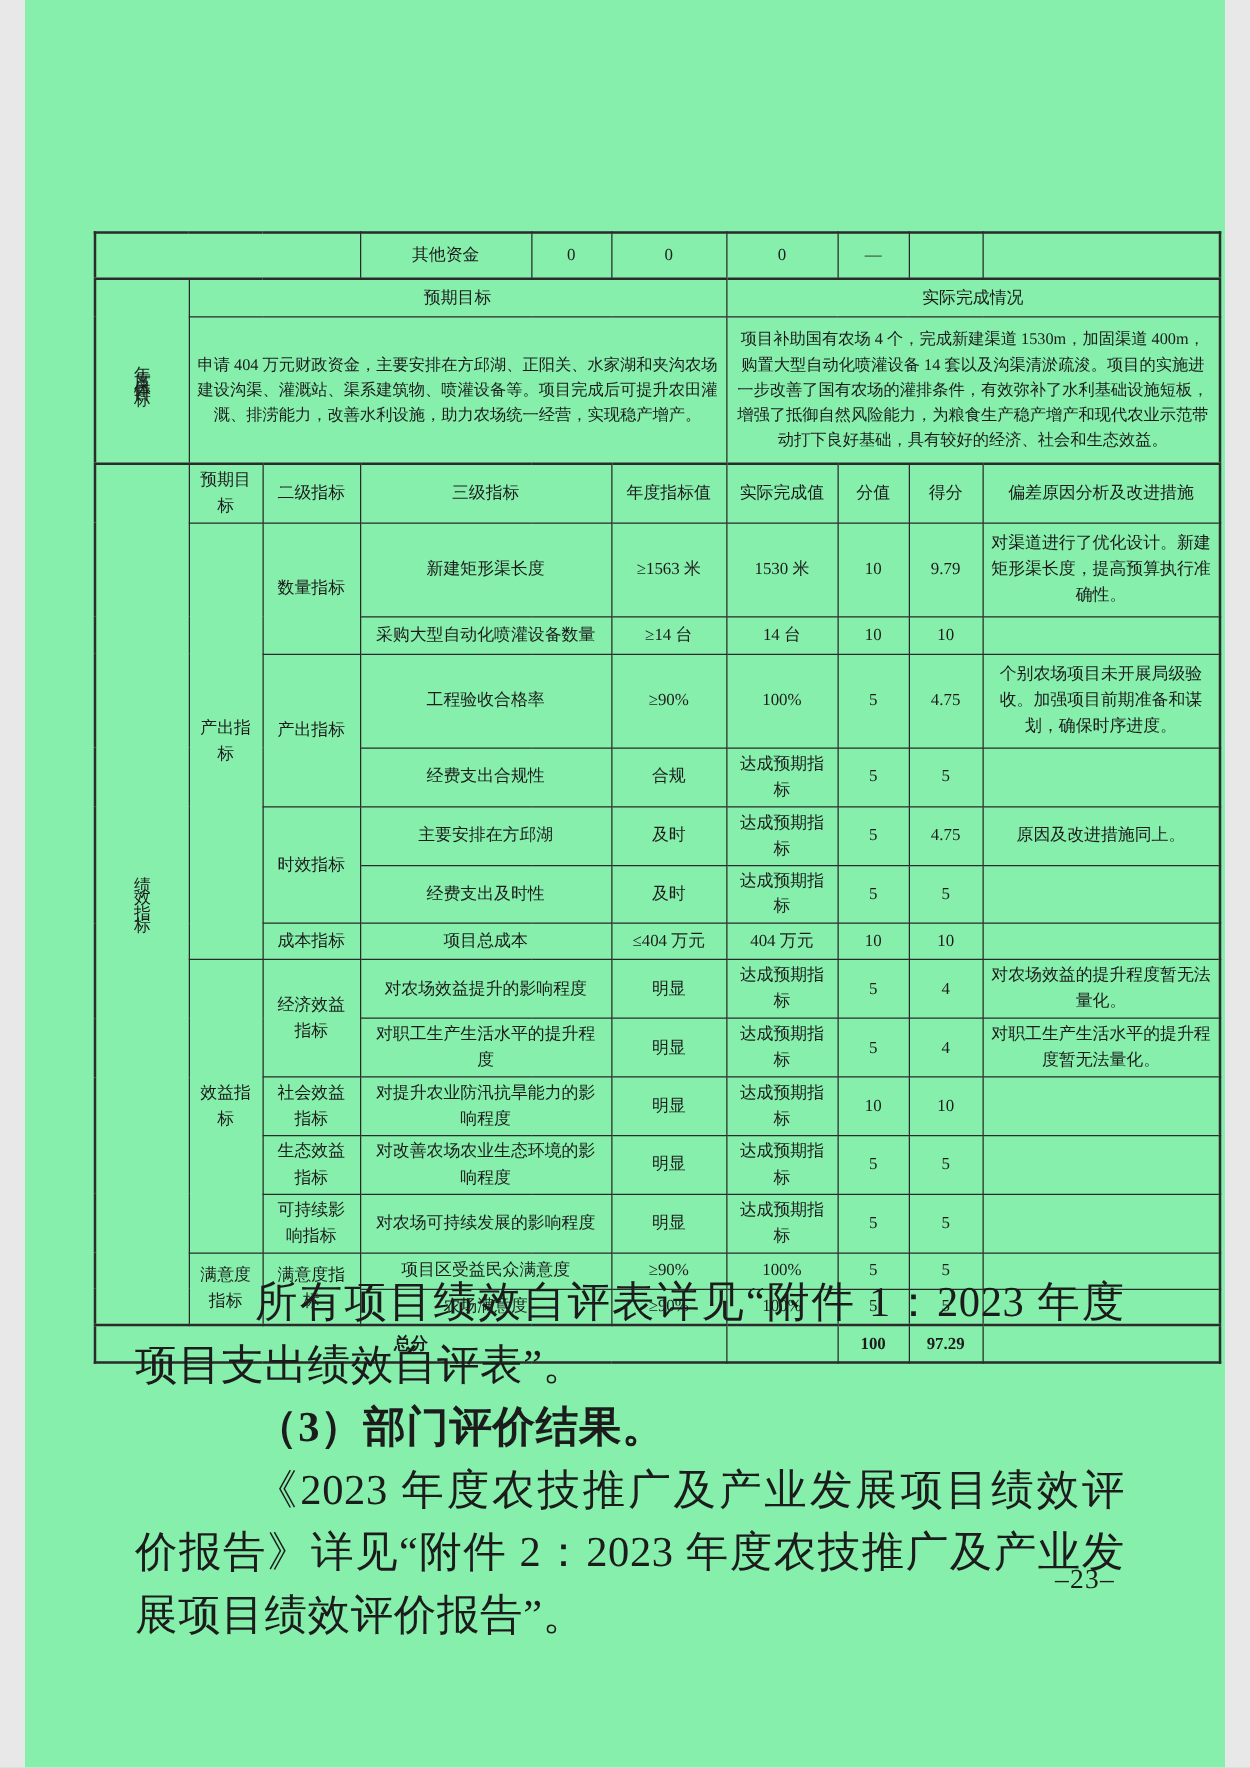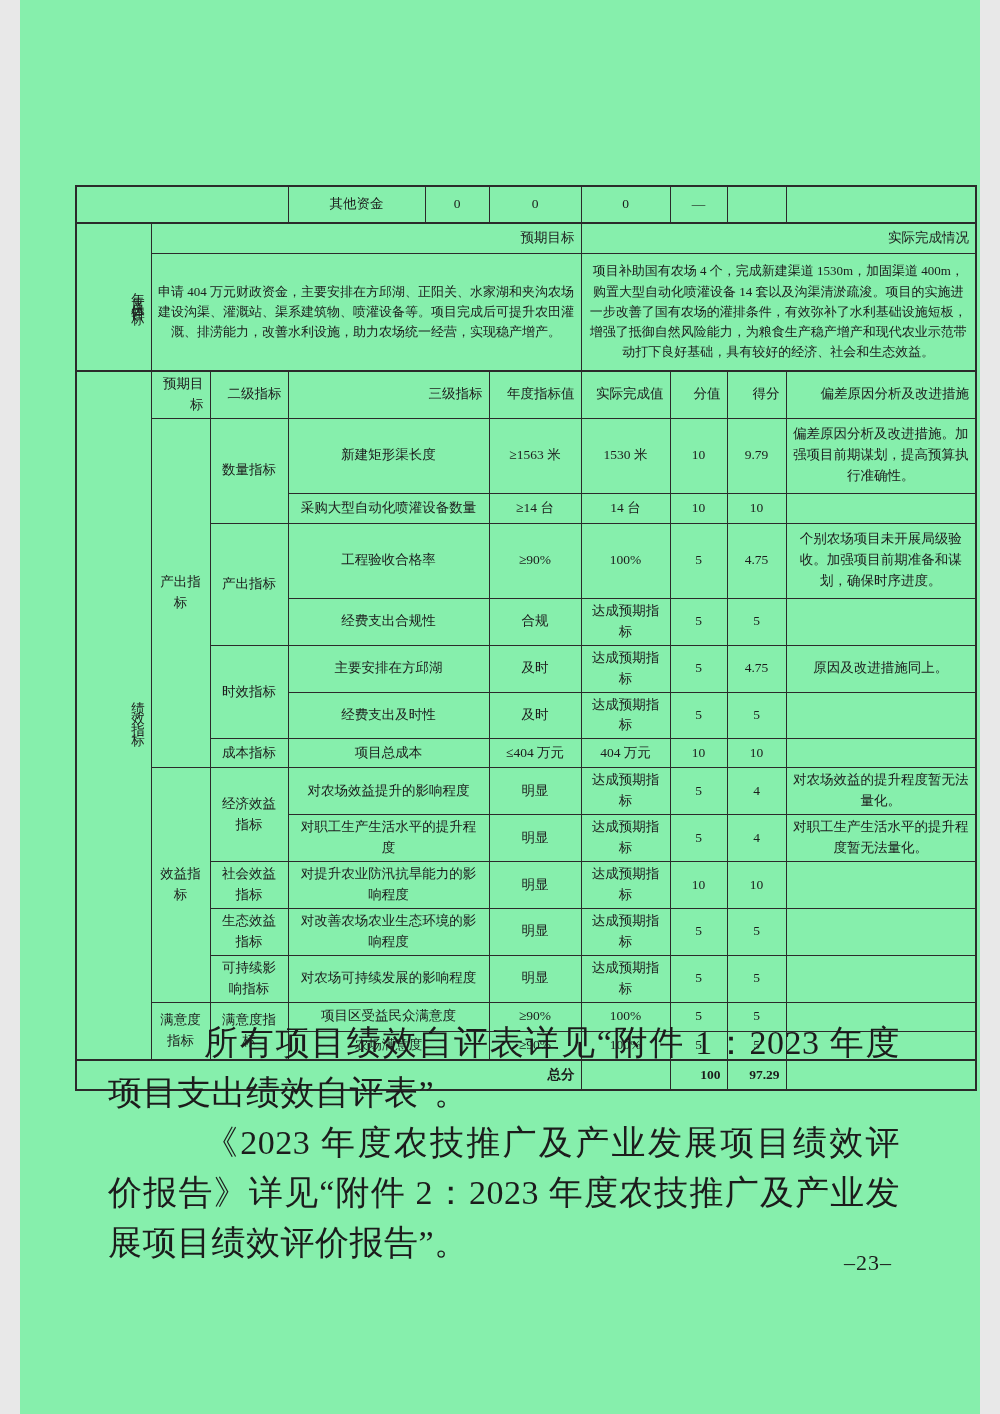--- a/index.html
+++ b/index.html
@@ -27,21 +27,21 @@
     font-size: 13.5px;
   }
   table.report td {
     border: 1px solid #2b2b2b;
     text-align: center;
     vertical-align: middle;
     padding: 2px 6px;
     line-height: 1.55;
     overflow: hidden;
   }
-  tr.sep td { border-top-width: 2px; text-align: right; }
+  tr.sep td { border-top-width: 2px; }
   td.left  { text-align: left; padding-left: 8px; }
   td.goal-cell {
     text-align: justify;
     font-size: 13px;
     line-height: 1.55;
     padding: 4px 10px;
   }
   td.note { text-align: left; padding: 3px 6px; line-height: 1.7; }
   td.vcell { padding: 0; }
   .vtext {
@@ -139,21 +139,21 @@
     </tr>
 
     <tr class="h75">
       <td rowspan="7">产出指标</td>
       <td rowspan="2">数量指标</td>
       <td class="left" colspan="2">新建矩形渠长度</td>
       <td>≥1563 米</td>
       <td>1530 米</td>
       <td>10</td>
       <td>9.79</td>
-      <td class="note">偏差原因分析及改进措施。加强项目前期谋划，提高预算执行准确性。</td>
+      <td class="note">对渠道进行了优化设计。新建矩形渠长度，提高预算执行准确性。</td>
     </tr>
 
     <tr class="h30">
       <td class="left" colspan="2">采购大型自动化喷灌设备数量</td>
       <td>≥14 台</td>
       <td>14 台</td>
       <td>10</td>
       <td>10</td>
       <td class="note"></td>
     </tr>
@@ -281,18 +281,19 @@
       <td></td>
       <td class="bold">100</td>
       <td class="bold">97.29</td>
       <td></td>
     </tr>
   </tbody>
     </table>
 
   <div class="footer">
     <p>所有项目绩效自评表详见“附件 1：2023 年度项目支出绩效自评表”。</p>
+    <p class="bold">（3）部门评价结果。</p>
     <p>《2023 年度农技推广及产业发展项目绩效评价报告》详见“附件 2：2023 年度农技推广及产业发展项目绩效评价报告”。</p>
   </div>
 
   <div class="page-number">–23–</div>
 
 </div>
 
 </body></html>

